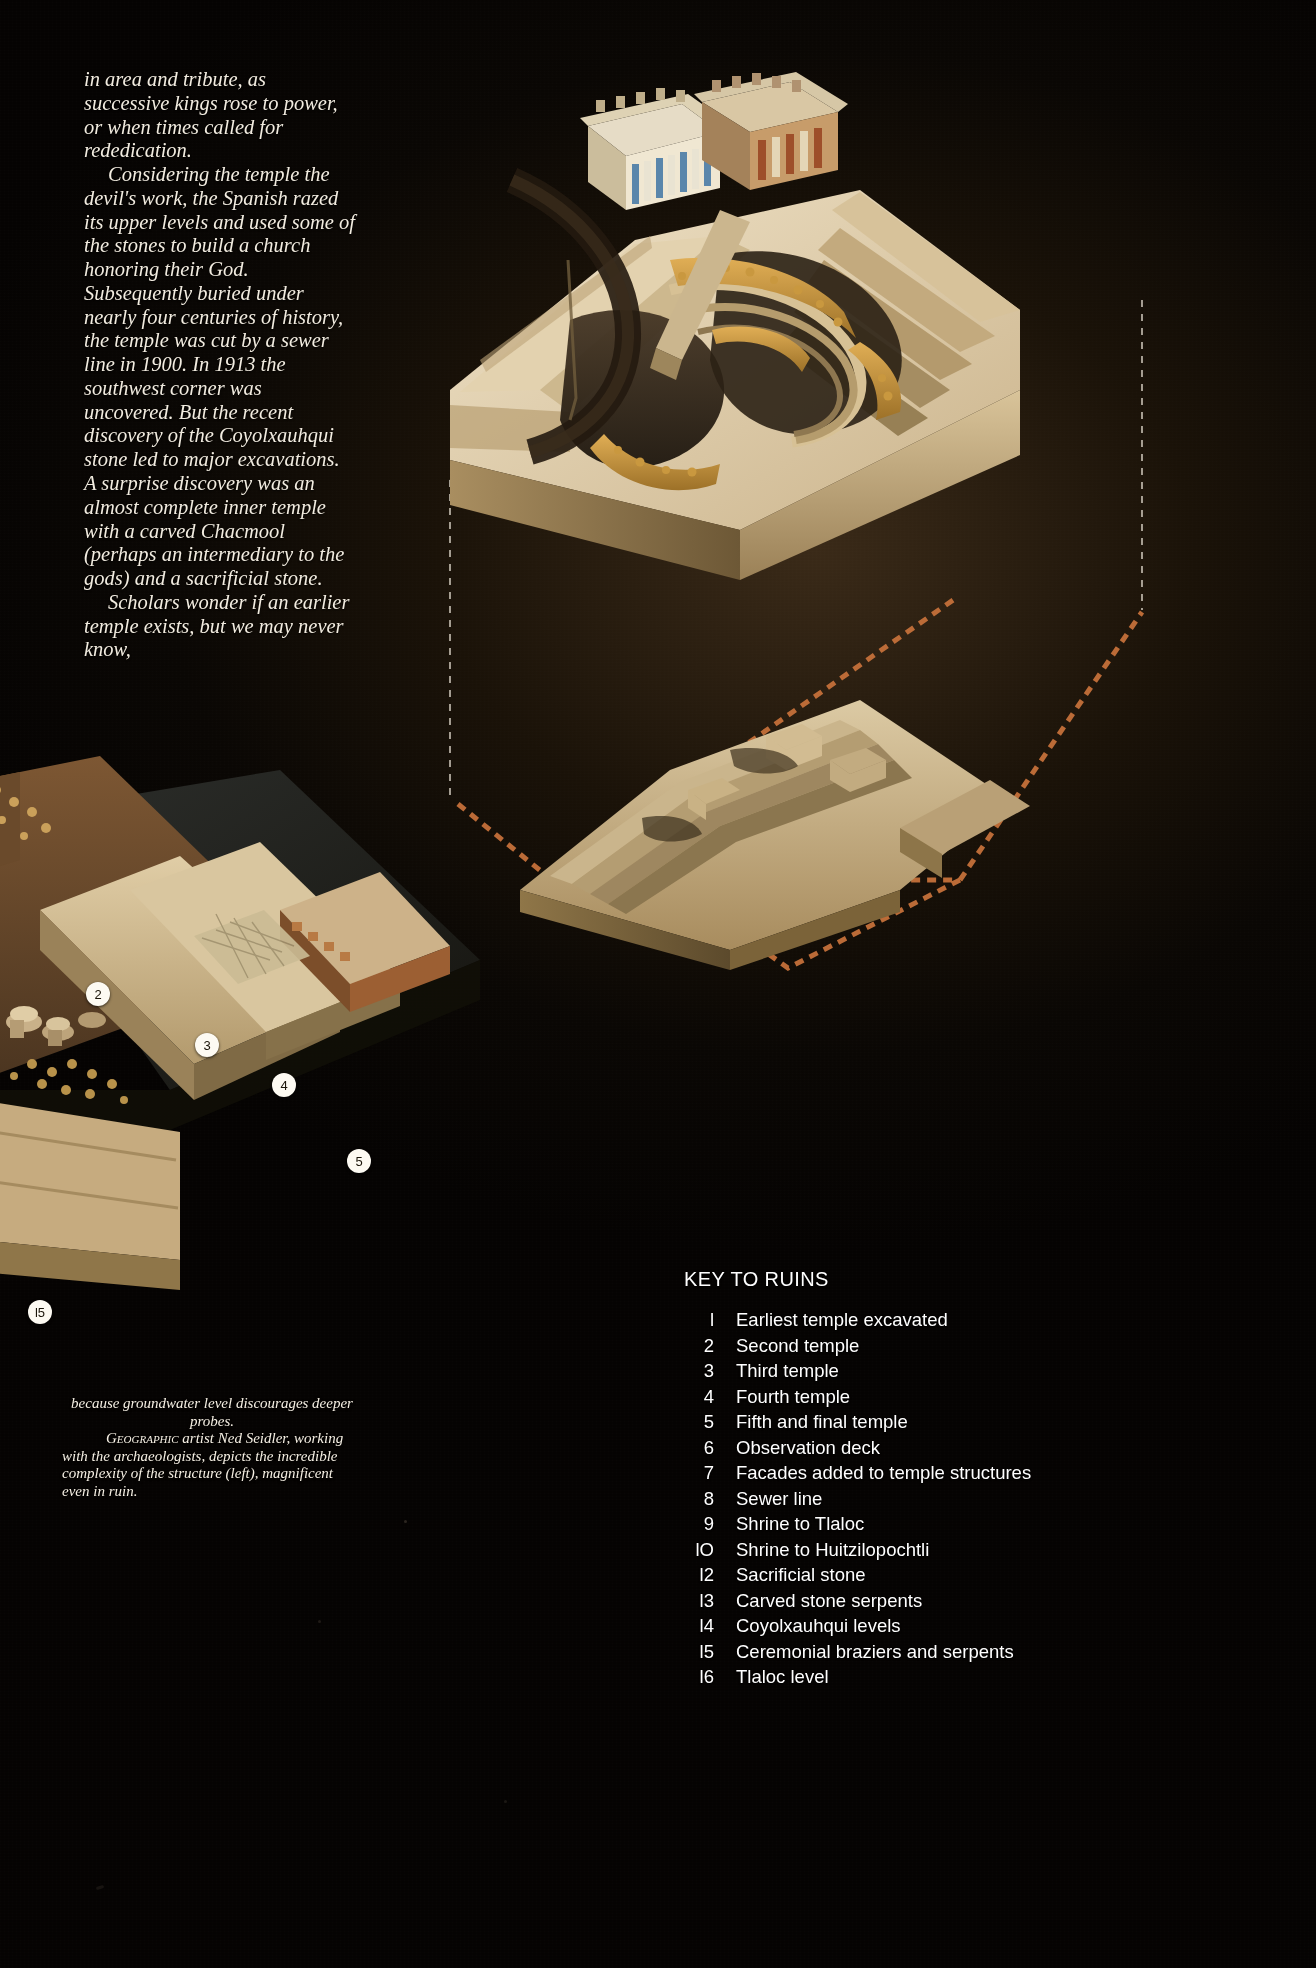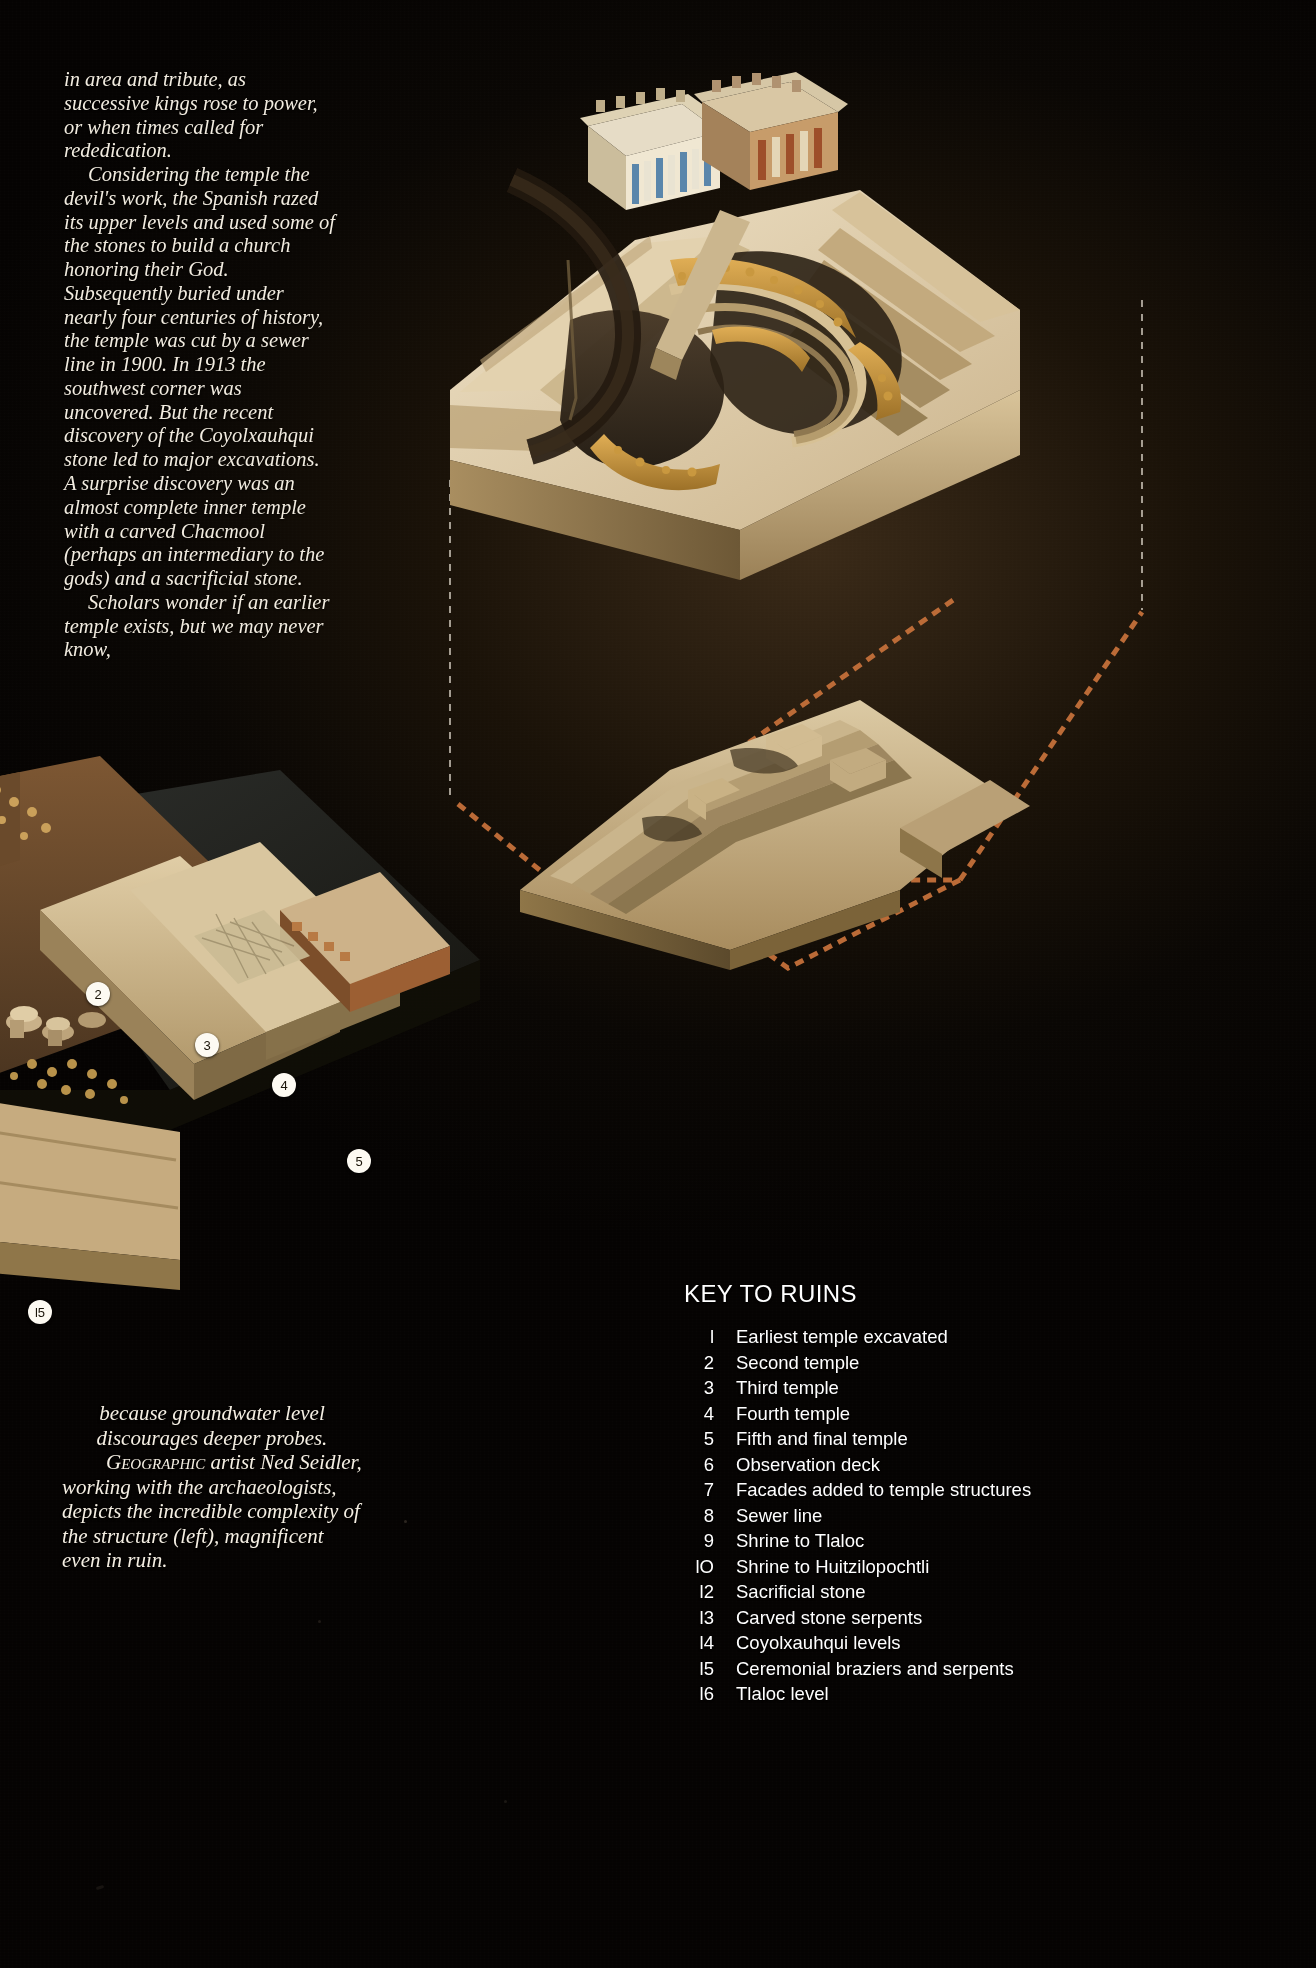--- a/index.html
+++ b/index.html
@@ -36,21 +36,21 @@
   .dust {
     position: absolute;
     width: 3px; height: 3px;
     border-radius: 50%;
     background: rgba(220,200,170,.35);
   }
 
   
   .text-col {
     position: absolute;
-    left: 64px;
+    left: 84px;
     top: 68px;
     width: 272px;
     color: #f2ece0;
     font-family: "Liberation Serif", serif;
     font-style: italic;
     font-size: 20.5px;
     line-height: 1.16;
     text-shadow: 0 1px 2px rgba(0,0,0,.85);
     z-index: 40;
   }
@@ -58,43 +58,42 @@
   .text-col p.indent { text-indent: 24px; font-style: italic; }
 
   .text-col-2 {
     position: absolute;
     left: 62px;
     top: 1380px;
     width: 300px;
     color: #f5efe3;
     font-family: "Liberation Serif", serif;
     font-style: italic;
-    font-size: 21px;
+    font-size: 15px;
     line-height: 1.17;
     text-shadow: 0 1px 3px rgba(0,0,0,.9);
     z-index: 40;
   }
   .text-col-2 .center { text-align: center; }
   .smallcaps { font-variant: small-caps; font-style: italic; margin-left: 44px; }
 
   
   .key-block {
     position: absolute;
     left: 684px;
     top: 1268px;
     width: 520px;
     color: #ffffff;
     z-index: 45;
   }
   .key-title {
-    font-size: 24px;
+    font-size: 20px;
     letter-spacing: .4px;
     margin-bottom: 16px;
     text-shadow: 0 1px 2px #000;
-    margin-top: 12px;
   }
   .key-list {
     margin: 0; padding: 0;
     list-style: none;
     margin-left: 0px;
   }
   .key-list li {
     display: flex;
     font-size: 18.5px;
     line-height: 1.38;

